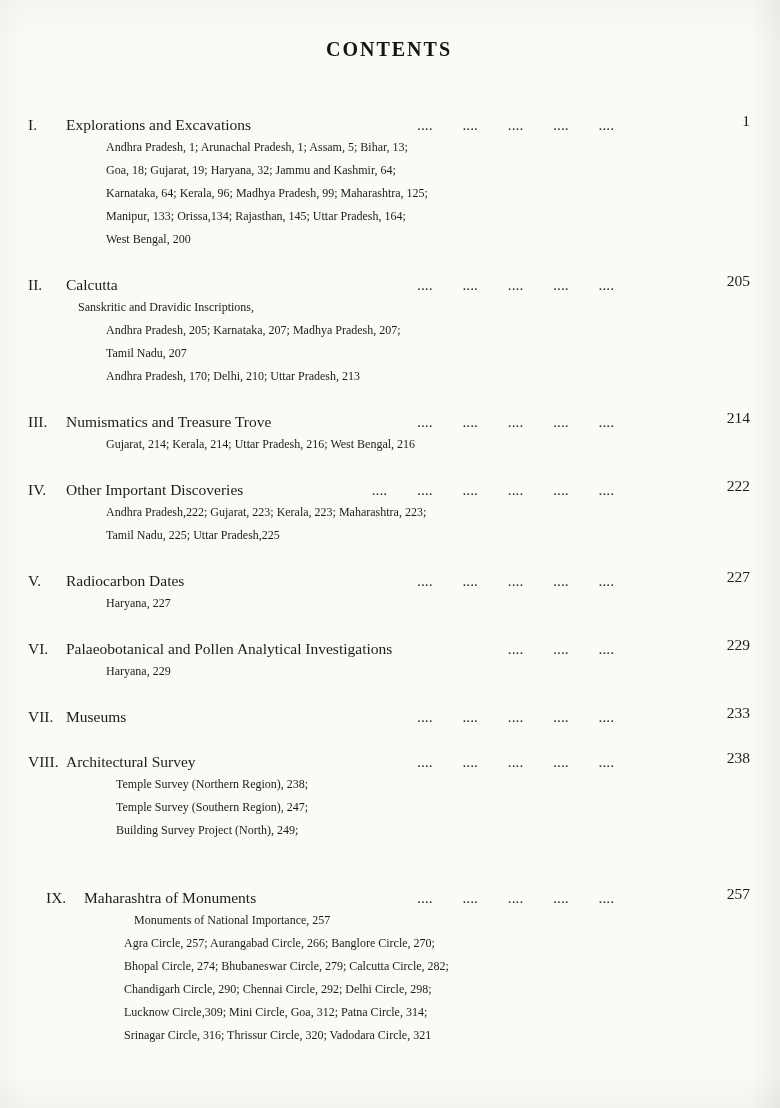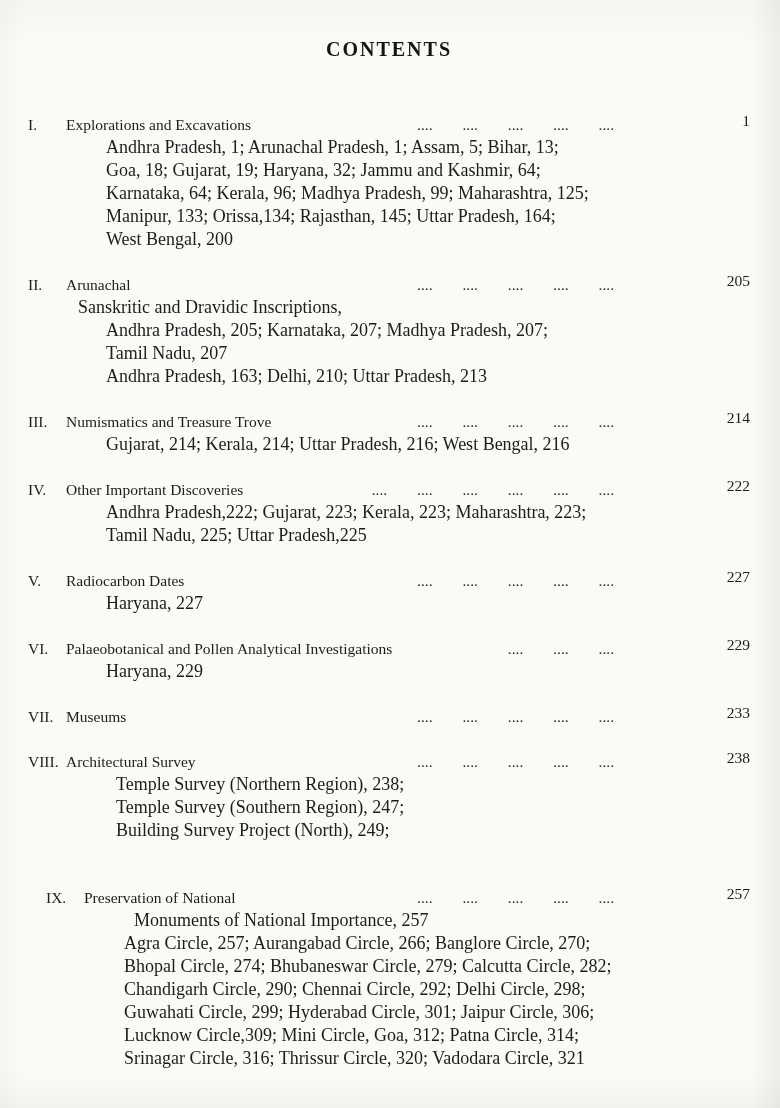--- a/index.html
+++ b/index.html
@@ -57,21 +57,21 @@
   }
   .pagenum {
     flex: none;
     width: 48px;
     text-align: right;
     position: relative;
     top: -4px;
   }
   .lines {
     margin-left: 38px;
-    font-size: 18px;
+    font-size: 12px;
     line-height: 23px;
   }
   .line { white-space: nowrap; }
   .indent-0 { margin-left: 12px; }
   .indent-1 { margin-left: 40px; }
   .indent-2 { margin-left: 50px; }
 </style>
 </head>
 <body>
 
@@ -89,29 +89,29 @@
           <div class="line indent-1">Andhra Pradesh, 1; Arunachal Pradesh, 1; Assam, 5; Bihar, 13;</div>
           <div class="line indent-1">Goa, 18; Gujarat, 19; Haryana, 32; Jammu and Kashmir, 64;</div>
           <div class="line indent-1">Karnataka, 64; Kerala, 96; Madhya Pradesh, 99; Maharashtra, 125;</div>
           <div class="line indent-1">Manipur, 133; Orissa,134; Rajasthan, 145; Uttar Pradesh, 164;</div>
           <div class="line indent-1">West Bengal, 200</div>
         </div>
   </div>
       <div class="section">
     <div class="head-row">
       <span class="numeral">II.</span>
-      <span class="sec-title">Arunachal</span>
+      <span class="sec-title">Calcutta</span>
       <span class="dots">.... .... .... .... ....</span>
       <span class="pagenum">205</span>
     </div>
     <div class="lines">
           <div class="line indent-0">Sanskritic and Dravidic Inscriptions,</div>
           <div class="line indent-1">Andhra Pradesh, 205; Karnataka, 207; Madhya Pradesh, 207;</div>
           <div class="line indent-1">Tamil Nadu, 207</div>
-          <div class="line indent-1">Andhra Pradesh, 163; Delhi, 210; Uttar Pradesh, 213</div>
+          <div class="line indent-1">Andhra Pradesh, 170; Delhi, 210; Uttar Pradesh, 213</div>
         </div>
   </div>
       <div class="section">
     <div class="head-row">
       <span class="numeral">III.</span>
       <span class="sec-title">Numismatics and Treasure Trove</span>
       <span class="dots">.... .... .... .... ....</span>
       <span class="pagenum">214</span>
     </div>
     <div class="lines">
@@ -170,28 +170,27 @@
     </div>
     <div class="lines">
           <div class="line indent-2">Temple Survey (Northern Region), 238;</div>
           <div class="line indent-2">Temple Survey (Southern Region), 247;</div>
           <div class="line indent-2">Building Survey Project (North), 249;</div>
         </div>
   </div>
       <div class="section">
     <div class="head-row">
       <span class="numeral">IX.</span>
-      <span class="sec-title">Preservation of National</span>
+      <span class="sec-title">Maharashtra of Monuments</span>
       <span class="dots">.... .... .... .... ....</span>
       <span class="pagenum">257</span>
     </div>
     <div class="lines">
           <div class="line indent-2">Monuments of National Importance, 257</div>
           <div class="line indent-1">Agra Circle, 257; Aurangabad Circle, 266; Banglore Circle, 270;</div>
           <div class="line indent-1">Bhopal Circle, 274; Bhubaneswar Circle, 279; Calcutta Circle, 282;</div>
           <div class="line indent-1">Chandigarh Circle, 290; Chennai Circle, 292; Delhi Circle, 298;</div>
-          <div class="line indent-1">Guwahati Circle, 299; Hyderabad Circle, 301; Jaipur Circle, 306;</div>
           <div class="line indent-1">Lucknow Circle,309; Mini Circle, Goa, 312; Patna Circle, 314;</div>
           <div class="line indent-1">Srinagar Circle, 316; Thrissur Circle, 320; Vadodara Circle, 321</div>
         </div>
   </div>
     </div>
 </div>
 
 </body></html>

